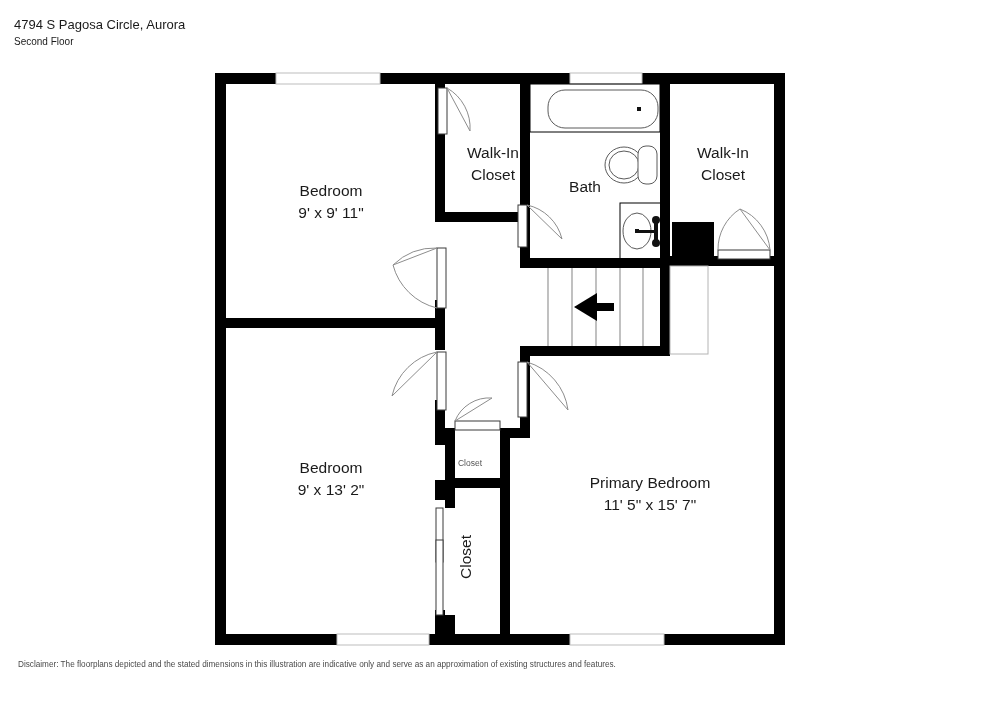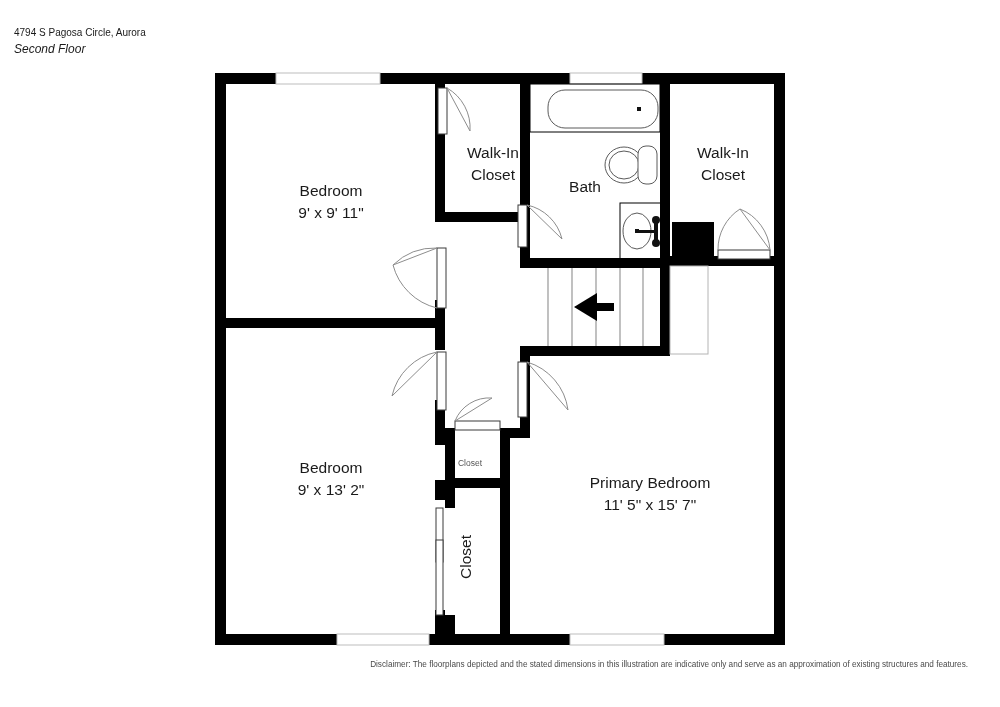--- a/index.html
+++ b/index.html
@@ -15,46 +15,43 @@
     position: relative;
     overflow: hidden;
   }
   #header {
     position: absolute;
     left: 14px;
     top: 16px;
     line-height: 1.45;
   }
   #header .addr {
+    font-size: 13px;
+    color: #1a1a1a;
+    display: block;
+    white-space: nowrap;
+  }
+  #header .floor {
     font-size: 10px;
     color: #1a1a1a;
     display: block;
     white-space: nowrap;
-    margin-top: 10px;
-  }
-  #header .floor {
-    font-size: 12px;
-    color: #1a1a1a;
-    display: block;
-    white-space: nowrap;
-    font-style: italic;
   }
   #plan-wrap {
     position: absolute;
     left: 0;
     top: 0;
     width: 1000px;
     height: 707px;
   }
   #footer {
     position: absolute;
-    left: 8px;
+    left: 18px;
     top: 660px;
     width: 960px;
-    text-align: right;
   }
   #footer p {
     margin: 0 0 11px 0;
     font-size: 8.2px;
     color: #4a4a4a;
     line-height: 1.2;
     white-space: nowrap;
   }
   svg { display: block; }
   .wall { fill: #000000; }

